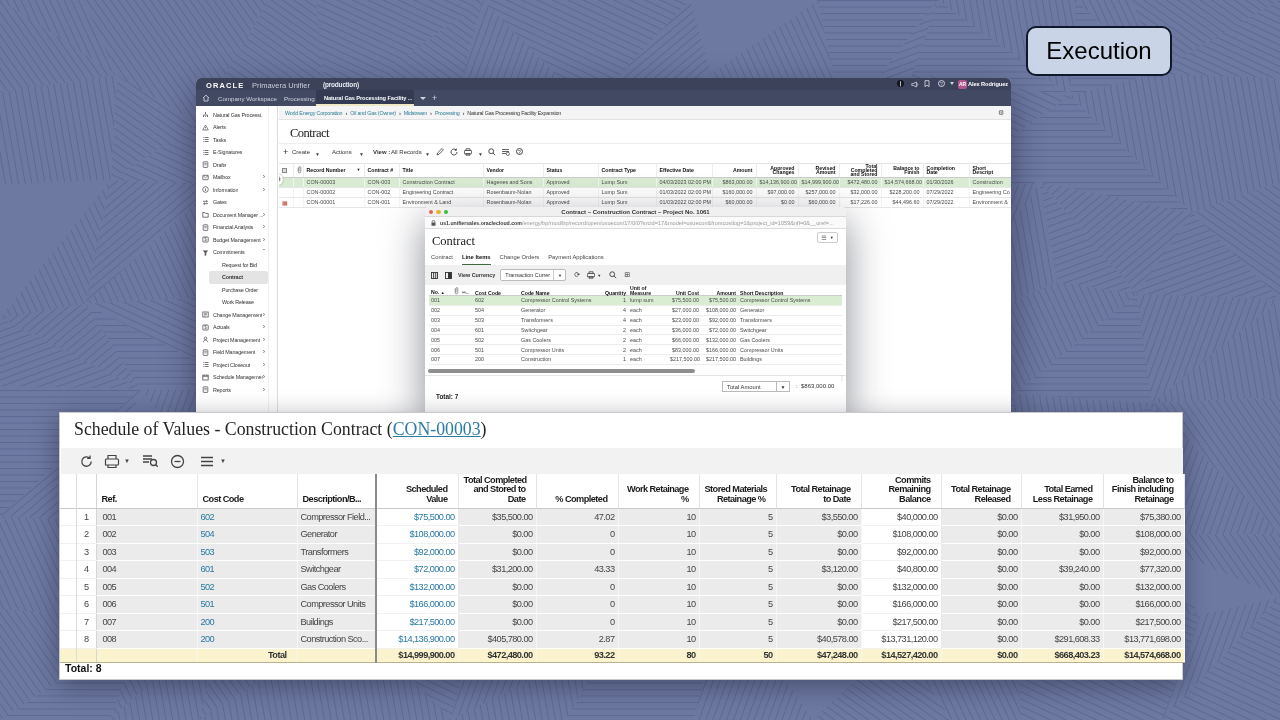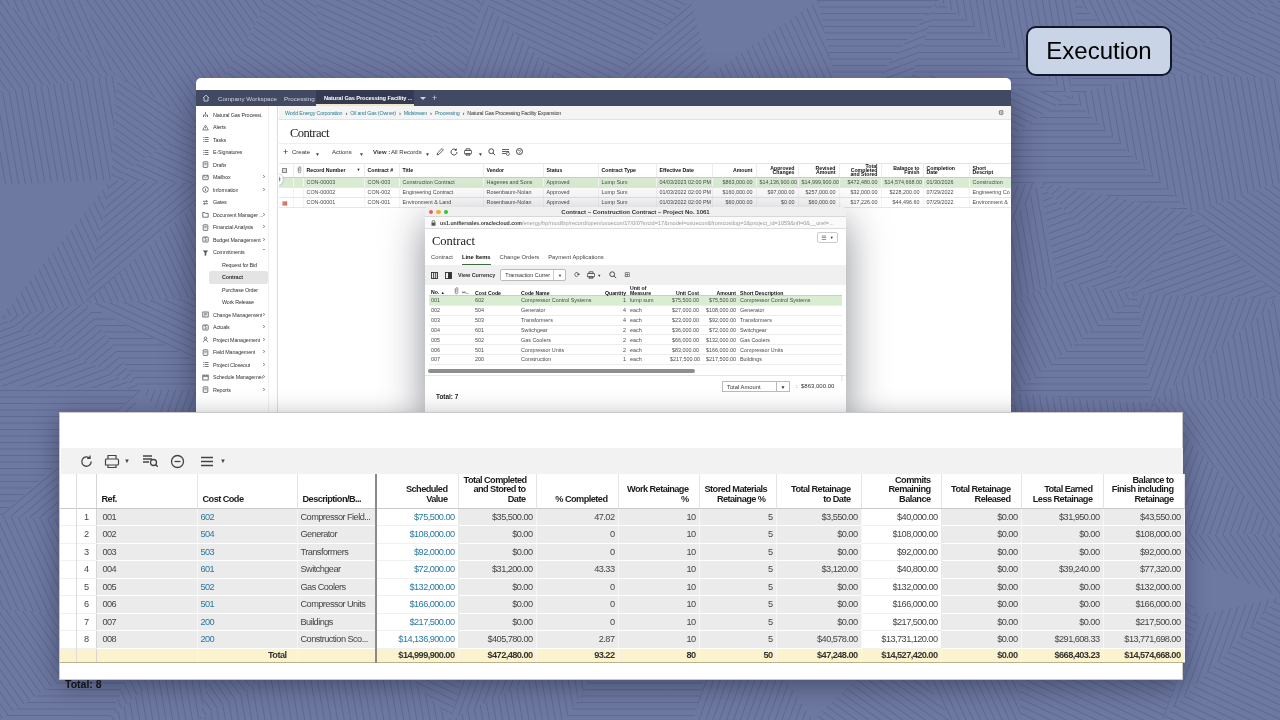--- a/index.html
+++ b/index.html
@@ -66,21 +66,21 @@
 .pan-title a{color:#2b7ca0;text-decoration:underline}
 .pan-toolbar{position:absolute;left:1px;top:35px;width:1122px;height:26px;background:#f2f2f2;display:flex;align-items:center;color:#444}
 .btable{position:absolute;left:0;top:61px;width:1124px;border-collapse:collapse;table-layout:fixed;font-size:9.2px;letter-spacing:-0.55px;color:#444}
 .btable th{font-weight:bold;color:#1c1c1c;background:#fff;text-align:left;vertical-align:bottom;height:34px;padding:0 10px 3px 5px;font-size:9.2px;line-height:9.6px;border-right:1px solid #e4e4e4;border-bottom:1px solid #c9c9c9;white-space:nowrap}
 .btable td{height:17.5px;background:#ebebeb;border-bottom:1px solid #fff;border-right:1px solid #f6f6f6;padding:0 3px;white-space:nowrap;overflow:hidden}
 .btable td:nth-child(2){padding-left:6px}
 .btable .num{text-align:right}
 .btable td.wht{background:#fff;border-right:1px solid #e9e9e9;border-bottom:1px solid #f1f1f1}
 .btable .teal{color:#2878a0}
 .btable tr.tot td{height:14.5px;background:#faf3cd;border-top:1px solid #5a5a5a;border-bottom:1px solid #b9b28f;font-weight:bold;color:#333}
-.pan-total{position:absolute;left:5px;top:265px;font-size:10.5px;font-weight:bold;color:#111}
+.pan-total{position:absolute;left:5px;top:249px;font-size:10.5px;font-weight:bold;color:#111}
 </style>
 </head>
 <body>
 
 <svg width="1280" height="720" viewBox="0 0 1280 720" style="position:absolute;top:0;left:0">
 <rect width="1280" height="720" fill="#6e79a2"></rect>
 <defs>
 <pattern id="h0" width="6.5" height="6.5" patternUnits="userSpaceOnUse" patternTransform="rotate(0)">
         <rect width="6.5" height="6.5" fill="#6e79a2"></rect>
         <line x1="0" y1="0" x2="6.5" y2="0" stroke="#5e6892" stroke-width="2"></line>
@@ -259,20 +259,37 @@
 <path d="M1137 294 L1280 299 L1152 403 Z" fill="url(#h4)"></path>
 <path d="M1280 299 L1280 397 L1152 403 Z" fill="url(#h3)"></path>
 <path d="M1152 403 L1280 397 L1280 534 Z" fill="url(#h2)"></path>
 <path d="M1152 403 L1280 534 L1135 535 Z" fill="url(#h4)"></path>
 <path d="M1135 535 L1280 534 L1280 597 Z" fill="url(#h2)"></path>
 <path d="M1201 615 L1280 597 L1162 720 Z" fill="url(#h4)"></path>
 <path d="M1280 597 L1280 720 L1162 720 Z" fill="url(#h1)"></path>
 </svg>
 <div class="exec">Execution</div>
 <div class="win">
+    <div class="topbar">
+<span style="position:absolute;left:10px;top:2.5px;font-size:7.5px;font-weight:bold;letter-spacing:1.1px;color:#fff">ORACLE</span>
+<span style="position:absolute;left:56px;top:2.5px;font-size:7.5px;color:#c9cdda">Primavera Unifier</span>
+<span style="position:absolute;left:127px;top:2.5px;font-size:6.5px;letter-spacing:-0.2px;color:#e8eaf0;font-weight:bold">(production)</span>
+<span style="position:absolute;left:701px;top:2px;width:7px;height:7px;border-radius:50%;background:#14161f;color:#ddd;font-size:5px;text-align:center;line-height:7px">❙</span>
+<svg width="8" height="7" viewBox="0 0 8 7" style="position:absolute;left:715px;top:2.5px">
+        <path d="M.8 2.6v1.8h1.4L5.4 6V1L2.2 2.6Z" fill="none" stroke="#cfd3e0" stroke-width=".8"></path>
+        <path d="M6.3 2.2a2 2 0 0 1 0 2.6" stroke="#cfd3e0" fill="none" stroke-width=".7"></path>
+      </svg>
+<svg width="6" height="8" viewBox="0 0 6 8" style="position:absolute;left:728px;top:2px">
+        <path d="M1 .7h4v6L3 5.2 1 6.7Z" fill="none" stroke="#cfd3e0" stroke-width=".9"></path>
+      </svg>
+<span style="position:absolute;left:742px;top:2px;width:7px;height:7px;border:1px solid #cfd3e0;border-radius:50%;color:#cfd3e0;font-size:5px;text-align:center;line-height:6px">?</span>
+<span style="position:absolute;left:754px;top:4px;width:0;height:0;border-left:2.5px solid transparent;border-right:2.5px solid transparent;border-top:3px solid #cfd3e0"></span>
+<span style="position:absolute;left:762px;top:1.5px;width:9px;height:9px;background:#b0568c;border-radius:2px;color:#fff;font-size:5px;font-weight:bold;text-align:center;line-height:9px">AR</span>
+<span style="position:absolute;left:772px;top:3px;font-size:5.7px;letter-spacing:-0.1px;color:#fff;font-weight:bold">Alex Rodriguez</span>
+</div>
     <div class="tabbar">
 <svg width="8" height="8" viewBox="0 0 8 8" style="position:absolute;left:6px;top:4px">
         <path d="M1 4L4 1.2 7 4M2 3.6V7h4V3.6" stroke="#cfd3e0" stroke-width=".9" fill="none"></path>
       </svg>
 <span style="position:absolute;left:22px;top:4.5px;font-size:6.2px">Company Workspace</span>
 <span style="position:absolute;left:88px;top:4.5px;font-size:6.2px">Processing</span>
 <span style="position:absolute;left:120px;top:0;width:98px;height:16px;background:#333a52"></span>
 <span style="position:absolute;left:120px;top:14px;width:98px;height:2px;background:#efe8c4"></span>
 <span style="position:absolute;left:128px;top:4.5px;font-size:5.7px;letter-spacing:-0.1px;color:#fff;font-weight:bold;width:92px;overflow:hidden;display:inline-block">Natural Gas Processing Facility ...</span>
 <span style="position:absolute;left:224px;top:6.5px;width:0;height:0;border-left:3px solid transparent;border-right:3px solid transparent;border-top:3.5px solid #cfd3e0"></span>
@@ -739,20 +756,21 @@
       <div class="pscroll"></div>
       <div class="pselrow">
         <div class="totamt">Total Amount<span class="sp">▼</span></div>
         <div class="totamtval">: &nbsp;$863,000.00</div>
       </div>
       <div class="ptotal">Total: 7</div>
       <div style="position:absolute;right:1px;top:145px;font-size:6px;color:#888">⋮</div>
     </div>
   </div>
 <div class="panel">
+    <div class="pan-title">Schedule of Values - Construction Contract (<a>CON-00003</a>)</div>
     <div class="pan-toolbar">
       <svg width="15" height="15" viewBox="0 0 15 15" style="margin-left:18px">
         <path d="M12.2 7.5a4.7 4.7 0 1 1-1.4-3.3M11 1.6v2.8H8.2" stroke="#444" stroke-width="1.3" fill="none"></path>
       </svg>
       <svg width="16" height="15" viewBox="0 0 16 15" style="margin-left:10px">
         <path d="M4 5V1.5h8V5M4 11h8v2.5H4zM2.5 5h11a1 1 0 0 1 1 1v4a1 1 0 0 1-1 1H1.5h0V6a1 1 0 0 1 1-1Z" stroke="#444" stroke-width="1.2" fill="none"></path>
       </svg>
       <span style="margin-left:4px;font-size:6px;color:#444">▼</span>
       <svg width="16" height="14" viewBox="0 0 16 14" style="margin-left:12px">
         <path d="M1 2h9M1 5h9M1 8h6" stroke="#444" stroke-width="1.4" fill="none"></path>
@@ -809,21 +827,21 @@
           <td>Compressor Field...</td>
           <td class="num teal wht" style="border-left:2px solid #8a8a8a">$75,500.00</td>
           <td class="num">$35,500.00</td>
           <td class="num">47.02</td>
           <td class="num">10</td>
           <td class="num">5</td>
           <td class="num">$3,550.00</td>
           <td class="num wht">$40,000.00</td>
           <td class="num">$0.00</td>
           <td class="num">$31,950.00</td>
-          <td class="num">$43,550.00</td>
+          <td class="num">$75,380.00</td>
         </tr>
         <tr>
           <td class="wht num" style="border-right:1px solid #d5d5d5;padding-right:7px">2</td>
           <td>002</td>
           <td class="teal">504</td>
           <td>Generator</td>
           <td class="num teal wht" style="border-left:2px solid #8a8a8a">$108,000.00</td>
           <td class="num">$0.00</td>
           <td class="num">0</td>
           <td class="num">10</td>

